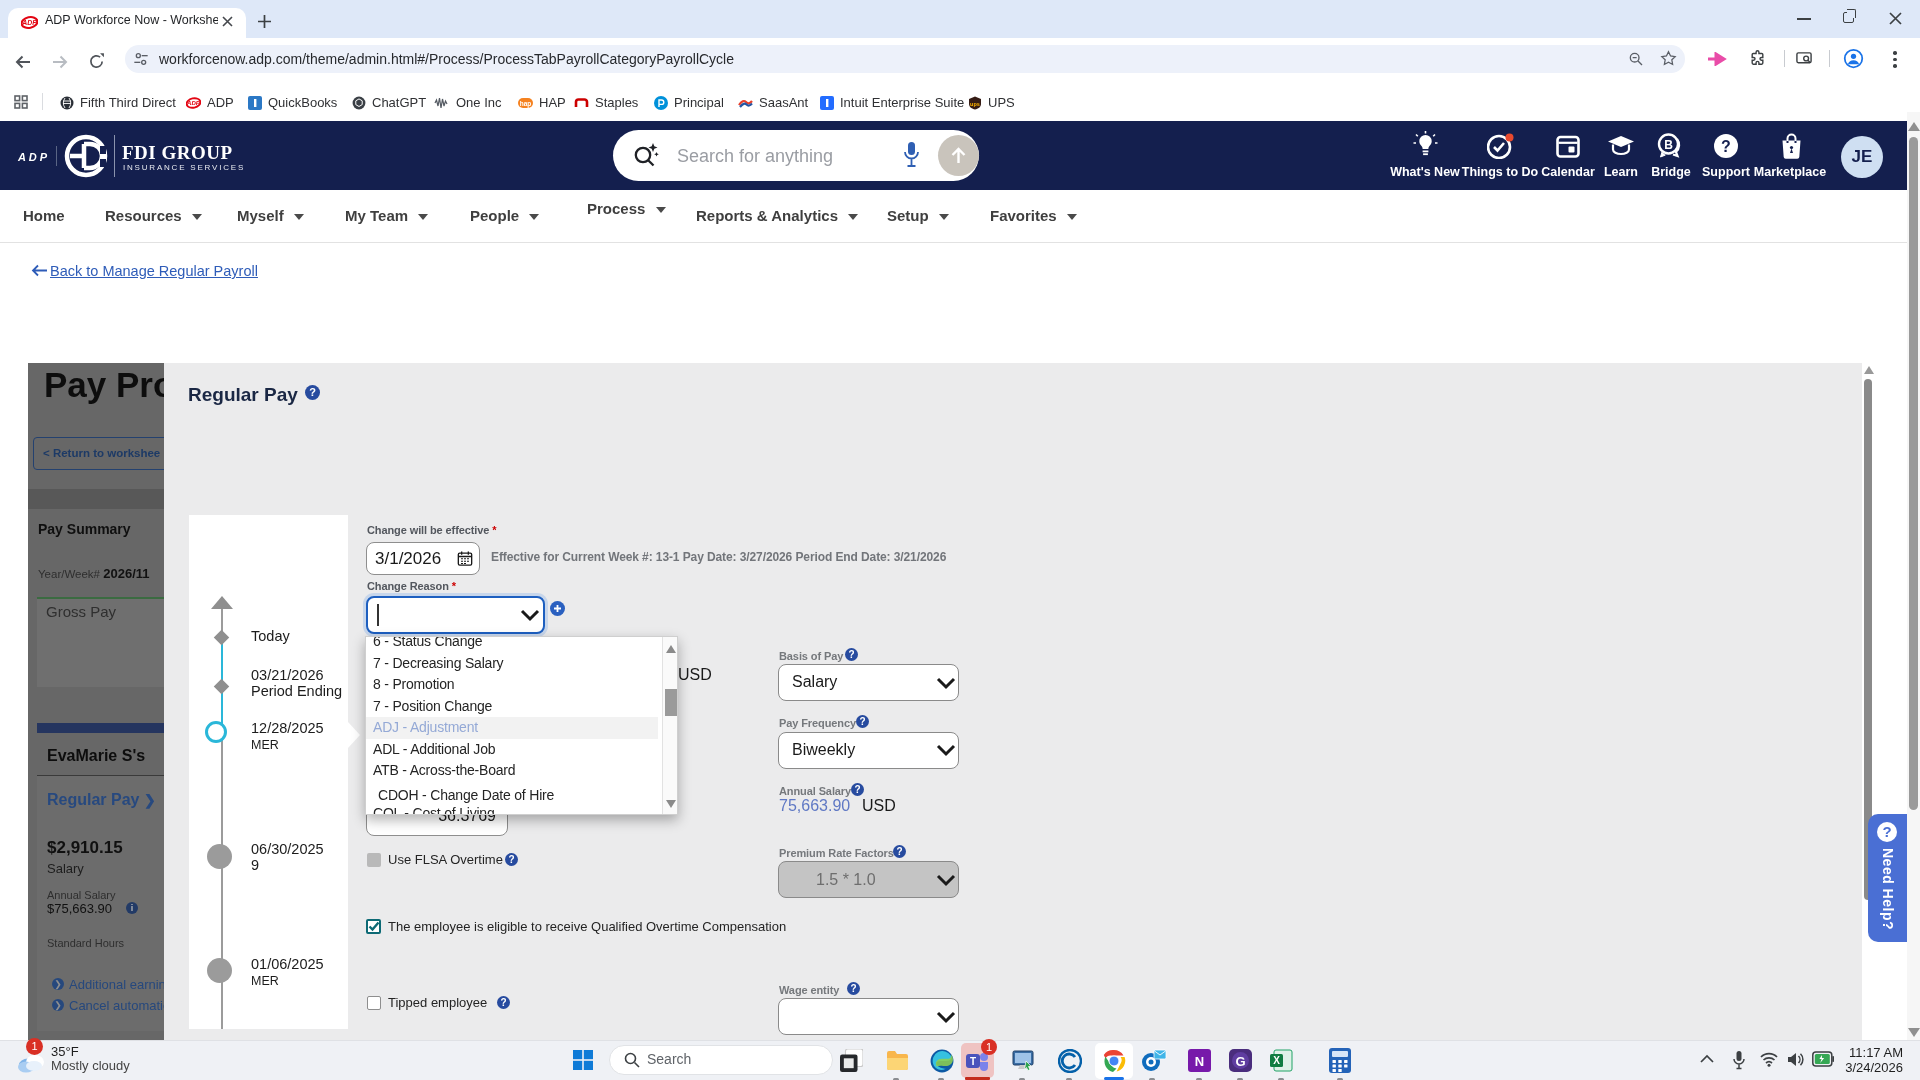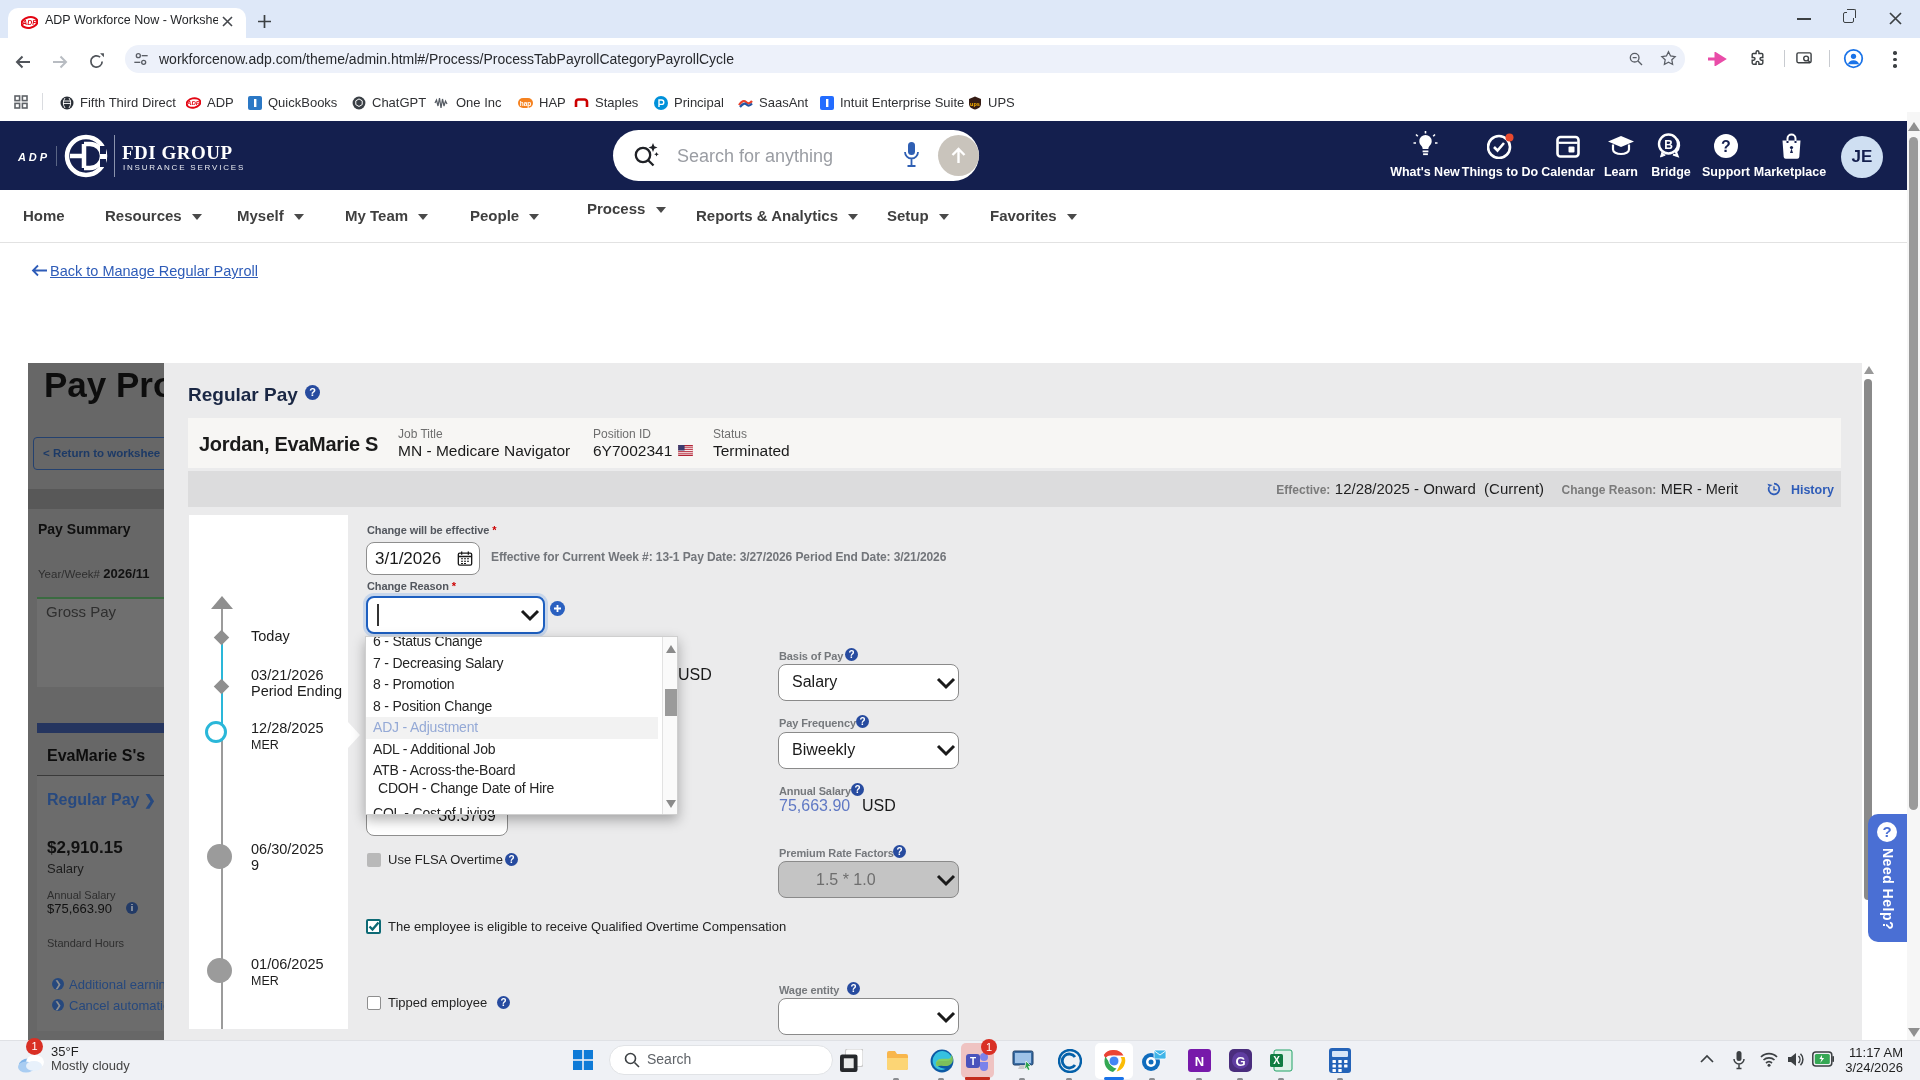--- a/index.html
+++ b/index.html
@@ -326,46 +326,20 @@
   <div class="abs" style="left:19px;top:574px;font-size:11px;color:#2e2e2e;">Standard Hours</div>
   <div class="abs" style="left:24px;top:615px;width:12px;height:12px;border-radius:50%;background:#26487d;color:#8f8f8f;font-size:9px;text-align:center;line-height:12px;">❯</div>
   <div class="abs" style="left:41px;top:614px;font-size:13px;color:#26487d;white-space:nowrap;">Additional earnings</div>
   <div class="abs" style="left:24px;top:636px;width:12px;height:12px;border-radius:50%;background:#26487d;color:#8f8f8f;font-size:9px;text-align:center;line-height:12px;">❯</div>
   <div class="abs" style="left:41px;top:635px;font-size:13px;color:#26487d;white-space:nowrap;">Cancel automatic p</div>
 </div>
 
 <div class="abs" id="modal">
   <div class="abs" style="left:24px;top:21px;font-size:19px;font-weight:bold;color:#1a2744;">Regular Pay</div>
   <div class="qicon" style="left:141px;top:22px;width:15px;height:15px;font-size:11px;line-height:15px;">?</div>
-  <div class="abs" id="personband">
-    <div class="abs" style="left:11px;top:15px;font-size:20px;font-weight:bold;color:#1a1a1a;letter-spacing:-0.3px;">Jordan, EvaMarie S</div>
-    <div class="abs flab" style="left:210px;top:9px;">Job Title</div>
-    <div class="abs fval" style="left:210px;top:24px;">MN - Medicare Navigator</div>
-    <div class="abs flab" style="left:405px;top:9px;">Position ID</div>
-    <div class="abs fval" style="left:405px;top:24px;">6Y7002341</div>
-    <svg class="abs" style="left:490px;top:27px;" width="15" height="11" viewBox="0 0 16 12">
-        <rect width="16" height="12" fill="#b22234"></rect>
-        <path d="M0 2 h16 M0 4 h16 M0 6 h16 M0 8 h16 M0 10 h16" stroke="#fff" stroke-width="1"></path>
-        <rect width="7" height="6" fill="#3c3b6e"></rect>
-      </svg>
-    <div class="abs flab" style="left:525px;top:9px;">Status</div>
-    <div class="abs fval" style="left:525px;top:24px;">Terminated</div>
-  </div>
-  <div class="abs" id="effband">
-    <span style="color:#7b7b7b;font-weight:bold;font-size:12px;">Effective:</span>
-    <span style="color:#1f1f1f;font-size:15px;"> 12/28/2025 - Onward&nbsp; (Current)</span>
-    <span style="color:#7b7b7b;font-weight:bold;font-size:12px;margin-left:13px;">Change Reason:</span>
-    <span style="color:#1f1f1f;font-size:14.5px;"> MER - Merit</span>
-    <svg style="margin-left:24px;vertical-align:-3px;" width="16" height="16" viewBox="0 0 24 24">
-        <path d="M12 4 a8 8 0 1 1 -7.4 5" fill="none" stroke="#2e5cb8" stroke-width="2.6"></path>
-        <path d="M2 5 l3 5 5-3" fill="#2e5cb8" stroke="none" transform="translate(0,-1)"></path>
-        <path d="M12 8 v5 h4" stroke="#2e5cb8" stroke-width="2.2" fill="none"></path>
-      </svg>
-    <span style="color:#2e5cb8;font-weight:bold;font-size:12.5px;margin-left:4px;">History</span>
-  </div>
   <div class="abs" id="timelinebox">
     <div class="abs" style="left:32px;top:94px;width:1.5px;height:420px;background:#9b9b9b;"></div>
     <div class="abs" style="left:31.5px;top:127px;width:2.5px;height:93px;background:#2ab7d9;"></div>
     <div class="abs" style="left:22px;top:81px;width:0;height:0;border-left:11px solid transparent;border-right:11px solid transparent;border-bottom:13px solid #8f8f8f;"></div>
     <div class="abs" style="left:27px;top:117px;width:11px;height:11px;background:#8f8f8f;transform:rotate(45deg);"></div>
     <div class="abs tlbig" style="left:62px;top:114px;">Today</div>
     <div class="abs" style="left:27px;top:166px;width:11px;height:11px;background:#8f8f8f;transform:rotate(45deg);"></div>
     <div class="abs tlbig" style="left:62px;top:153px;">03/21/2026<br>Period Ending</div>
     <div class="abs" style="left:16px;top:206px;width:22px;height:22px;background:#fff;border:3.5px solid #2ab7d9;border-radius:50%;"></div>
     <div class="abs tlbig" style="left:62px;top:206px;">12/28/2025</div>
@@ -399,25 +373,25 @@
     </svg>
 
   <div class="abs" style="left:202px;top:441px;width:142px;height:32px;background:#fff;border:1px solid #8e8e8e;border-radius:8px;"></div>
   <div class="abs" style="left:202px;top:444px;width:130px;font-size:16px;color:#1a1a1a;text-align:right;">36.3769</div>
   <div class="abs" style="left:514px;top:303px;font-size:16px;color:#1a1a1a;">USD</div>
 
   <div class="abs" id="dropdown" style="left:201px;top:273px;width:313px;height:179px;background:#fff;border:1px solid #cfcfcf;box-shadow:0 5px 12px rgba(0,0,0,0.3);overflow:hidden;">
     <div class="ditem" style="top:-6px;">6 - Status Change</div>
     <div class="ditem" style="top:15.5px;">7 - Decreasing Salary</div>
     <div class="ditem" style="top:37px;">8 - Promotion</div>
-    <div class="ditem" style="top:58.5px;">8 - Position Change</div>
+    <div class="ditem" style="top:58.5px;">7 - Position Change</div>
     <div class="ditem" style="top:80px;background:#f2f2f2;color:#94a9d6;width:292px;">ADJ - Adjustment</div>
     <div class="ditem" style="top:101.5px;">ADL - Additional Job</div>
     <div class="ditem" style="top:123px;">ATB - Across-the-Board</div>
-    <div class="ditem" style="top:141px;padding-left:12px;">CDOH - Change Date of Hire</div>
+    <div class="ditem" style="top:148px;padding-left:12px;">CDOH - Change Date of Hire</div>
     <div class="ditem" style="top:166px;">COL - Cost of Living</div>
     <div class="abs" style="left:296px;top:0;width:17px;height:179px;background:#fafafa;border-left:1px solid #e2e2e2;"></div>
     <div class="abs" style="left:300px;top:8px;width:0;height:0;border-left:5px solid transparent;border-right:5px solid transparent;border-bottom:8px solid #8a8a8a;"></div>
     <div class="abs" style="left:299px;top:52px;width:12px;height:27px;background:#9a9a9a;"></div>
     <div class="abs" style="left:300px;top:163px;width:0;height:0;border-left:5px solid transparent;border-right:5px solid transparent;border-top:8px solid #8a8a8a;"></div>
   </div>
 
   <div class="abs" style="left:203px;top:490px;width:14px;height:14px;background:#b9b9b9;border-radius:2px;"></div>
   <div class="abs cblab" style="left:224px;top:489px;">Use FLSA Overtime</div>
   <div class="qicon" style="left:341px;top:490px;">?</div>

